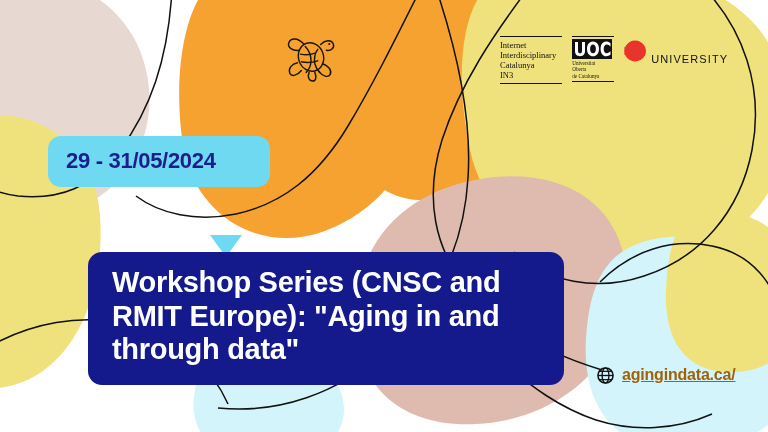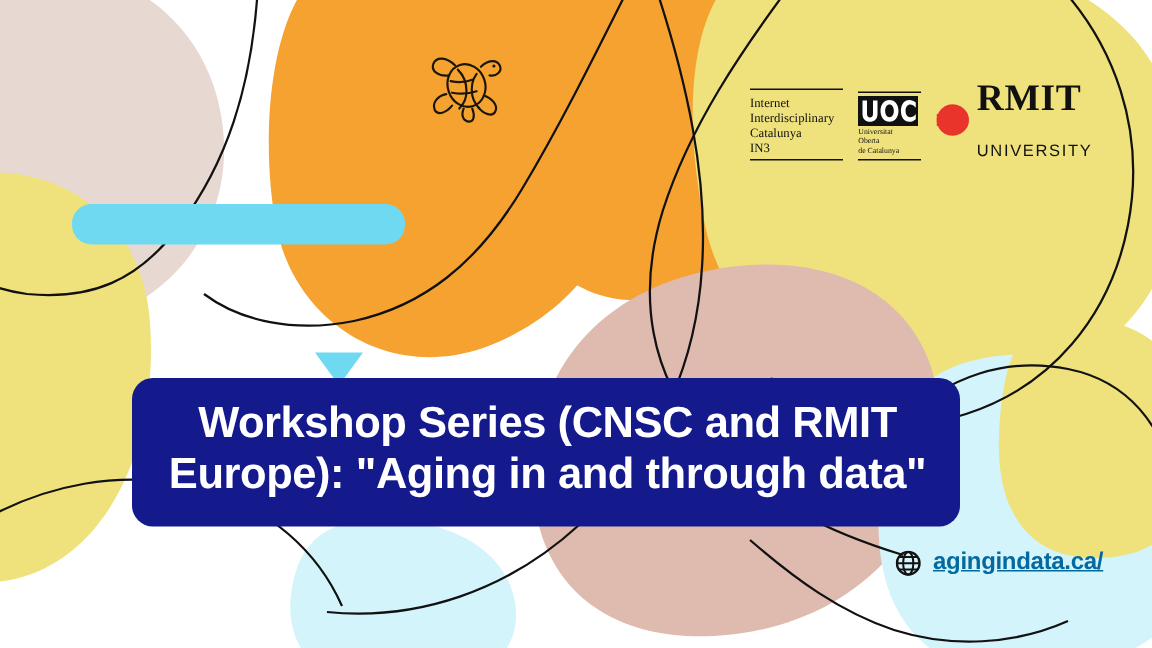--- a/index.html
+++ b/index.html
@@ -53,24 +53,24 @@
     align-items: flex-end;
     gap: 2px;
   }
   .aging-in { font-size: 11px; font-weight: bold; padding-bottom: 2px; }
   .aging-data { font-size: 21px; font-weight: bold; letter-spacing: -0.4px; }
 
   
   #logo-strip {
     position: absolute;
     left: 500px;
-    top: 49px;
+    top: 36px;
     height: 58px;
     display: flex;
-    align-items: flex-end;
+    align-items: flex-start;
     gap: 10px;
   }
   #in3-logo {
     border-top: 1.5px solid #111;
     border-bottom: 1.5px solid #111;
     padding: 3px 6px 3px 0;
     font-family: "Liberation Serif", serif;
     font-size: 8.5px;
     line-height: 1.18;
     color: #111;
@@ -144,26 +144,25 @@
     font-weight: normal;
     line-height: 1.14;
     margin-top: 3px;
   }
 
   
   #title-banner {
     position: absolute;
     left: 88px;
     top: 252px;
-    width: 552px;
+    width: 476px;
     background: #141A8C;
     border-radius: 14px;
     padding: 14px 22px 18px 24px;
     box-sizing: border-box;
-    text-align: center;
   }
   #title-text {
     color: #ffffff;
     font-size: 29px;
     font-weight: bold;
     line-height: 1.16;
     letter-spacing: -0.3px;
   }
 
   
@@ -173,21 +172,21 @@
     top: 366px;
     display: flex;
     align-items: center;
     gap: 8px;
     text-decoration: none;
   }
   #globe-icon { width: 17px; height: 17px; flex: 0 0 auto; }
   #website-url {
     font-size: 16px;
     font-weight: bold;
-    color: #0369a1;
+    color: #a16207;
     text-decoration: underline;
     letter-spacing: -0.2px;
   }
 </style>
 </head>
 <body>
 
 <div id="poster">
 
   <svg id="bg-layer" viewBox="0 0 768 432" aria-hidden="true">
@@ -268,27 +267,27 @@
       </div>
     </div>
 
     <div id="rmit-logo">
       <svg id="rmit-dot" viewBox="0 0 22 22" aria-hidden="true">
         <path d="M 11,0.5 A 10.5,10.5 0 1 1 10.9,0.5 Z M 0.8,7.5 L 5.5,7.5 L 5.5,14.5 L 0.8,14.5 Z" fill="#E8342B"></path>
         <circle cx="12" cy="11" r="10" fill="#E8342B"></circle>
         <rect x="0.5" y="7" width="6" height="8" fill="#E8342B"></rect>
       </svg>
       <div id="rmit-text">
-        <span id="rmit-name">RMIT</span>
         <span id="rmit-sub">UNIVERSITY</span>
       </div>
     </div>
   </div>
 
   <div id="date-bubble">
+    <div id="date-text">29 - 31/05/2024</div>
   </div>
   <div id="bubble-tail"></div>
 
   <div id="title-banner">
     <div id="title-text">Workshop Series (CNSC and RMIT Europe): "Aging in and through data"</div>
   </div>
 
   <a id="website-link" href="#">
     <svg id="globe-icon" viewBox="0 0 18 18" aria-hidden="true">
       <circle cx="9" cy="9" r="8" fill="none" stroke="#111111" stroke-width="1.6"></circle>

